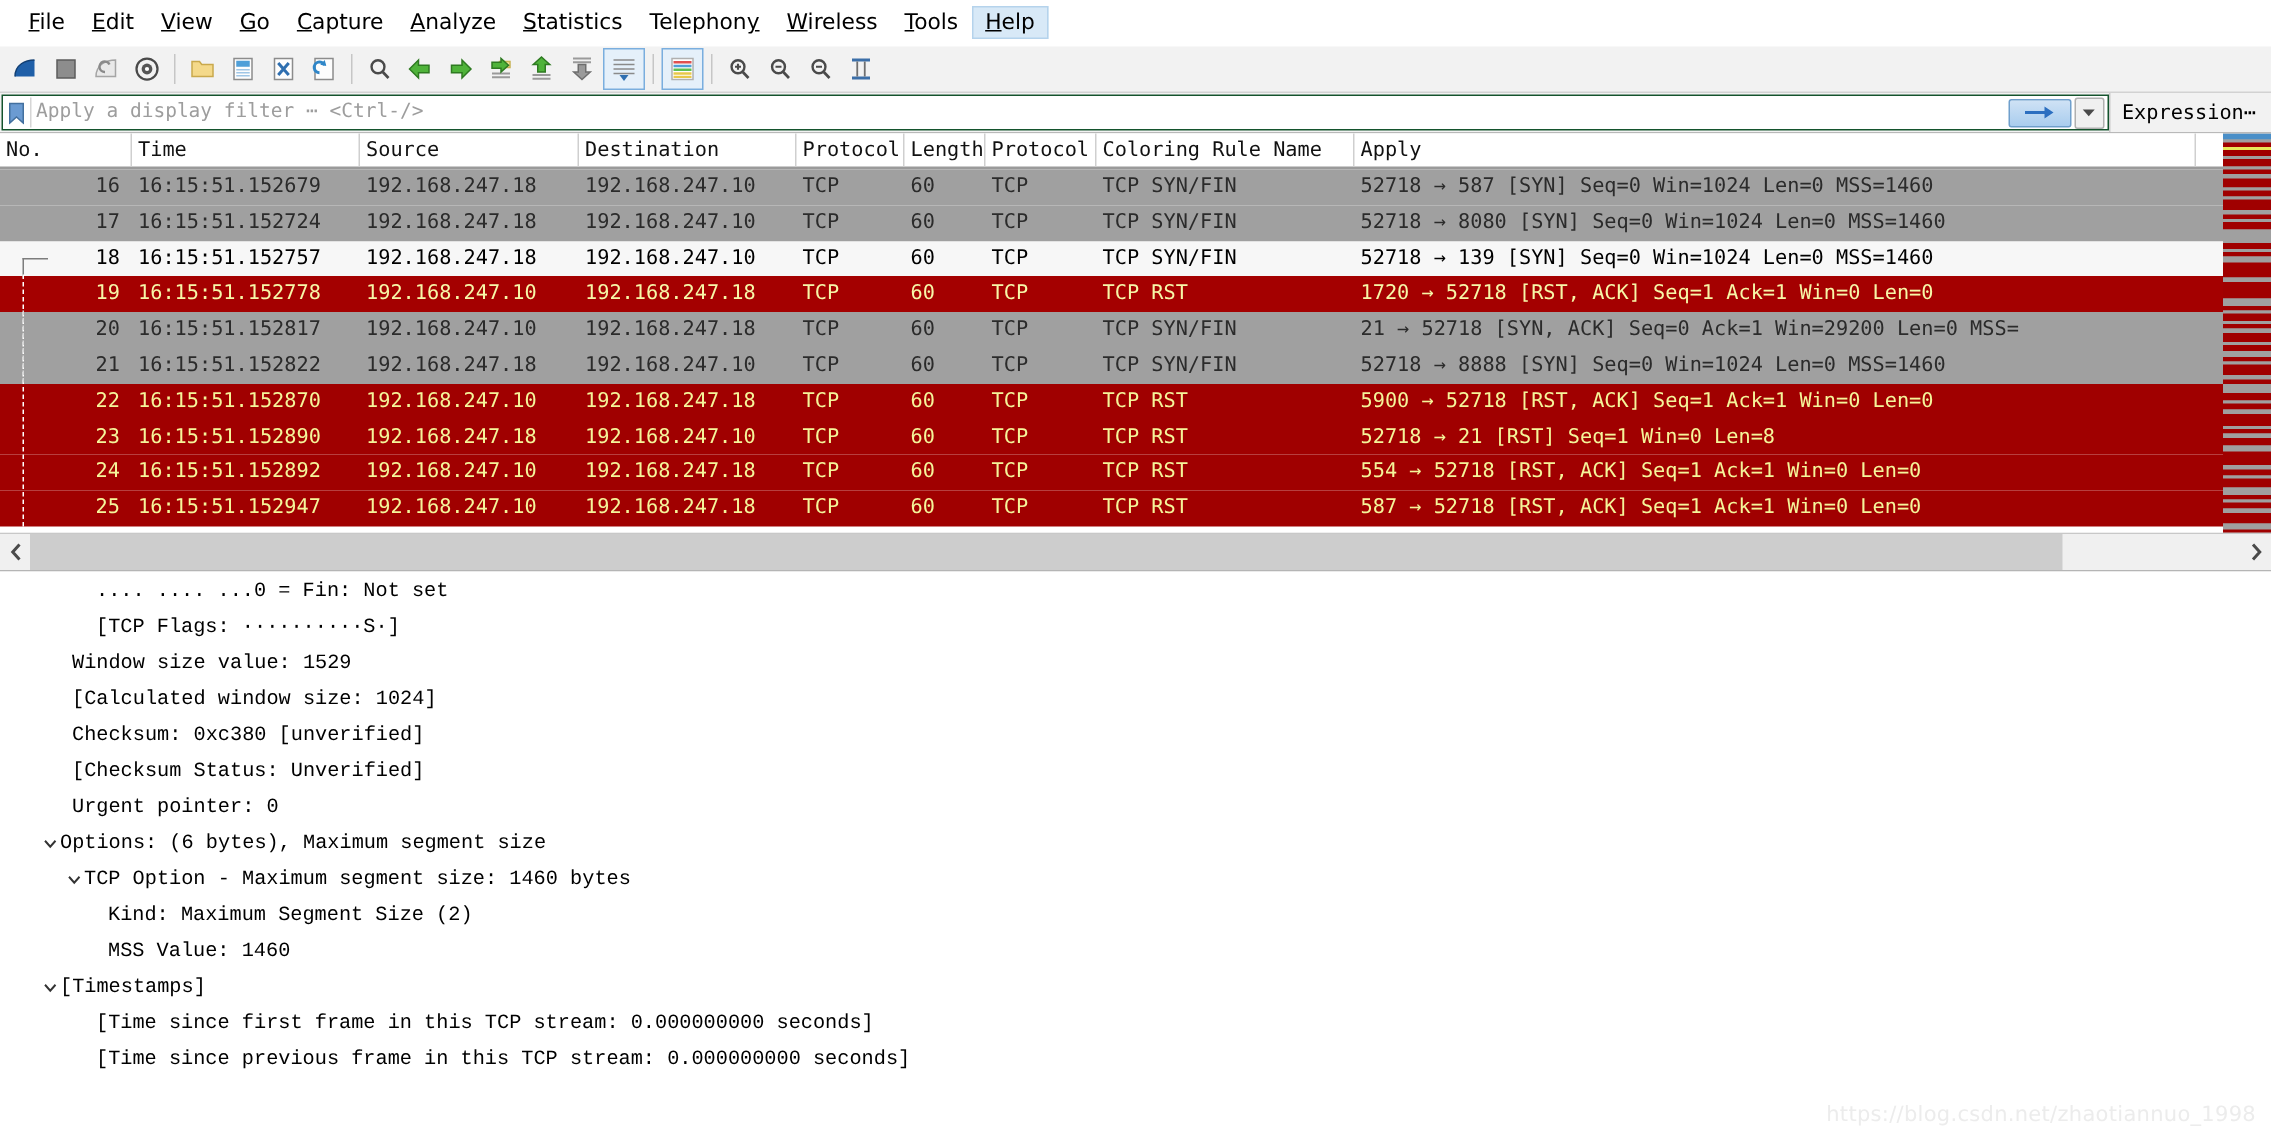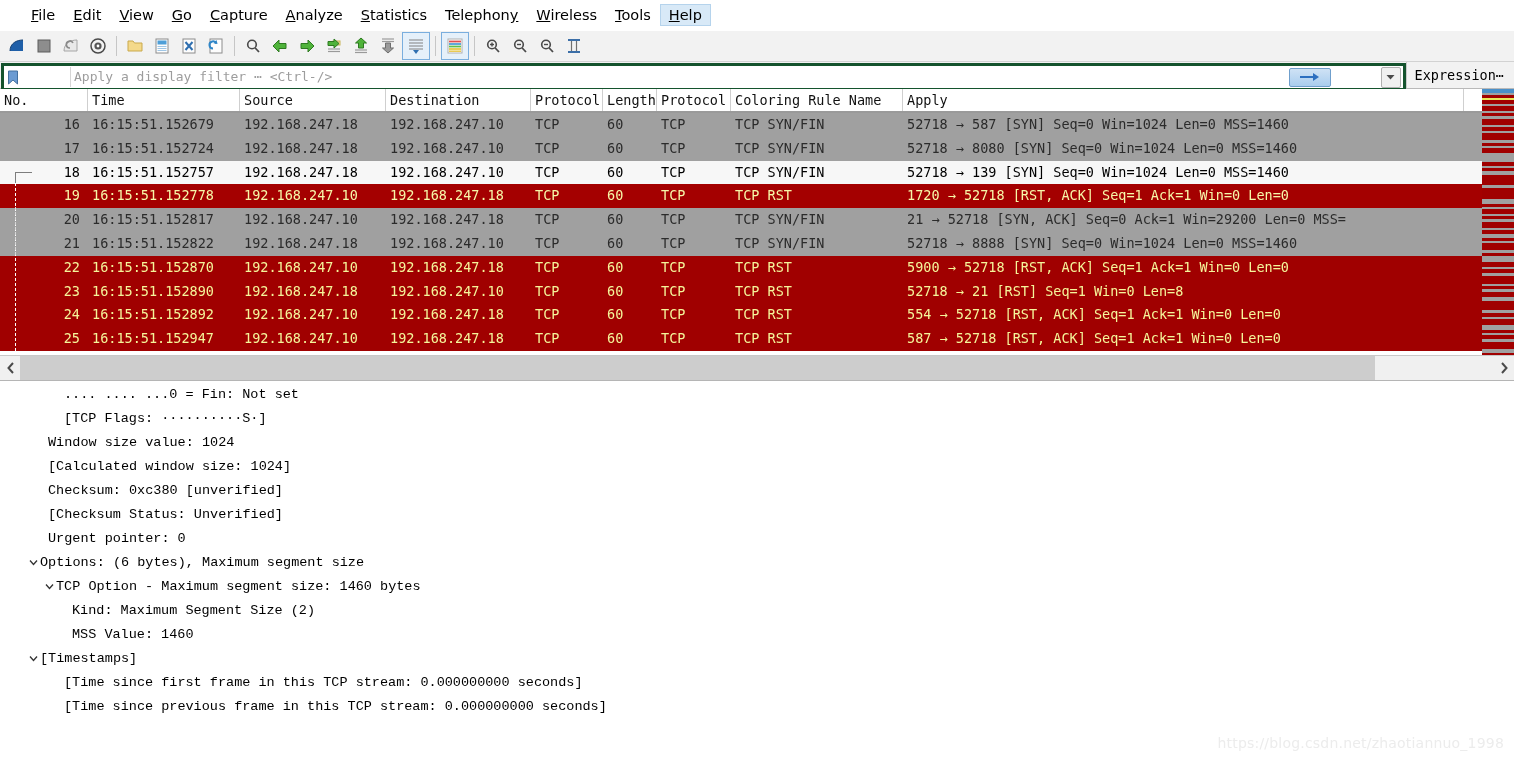--- a/index.html
+++ b/index.html
@@ -14,21 +14,21 @@
     color: #000;
   }
   .app { position: relative; width: 1514px; height: 760px; background:#fff; }
 
   
   .menubar {
     height: 30px;
     background: #ffffff;
     display: flex;
     align-items: center;
-    padding-left: 22px;
+    padding-left: 10px;
     border-bottom: 1px solid #ffffff;
     font-family: "DejaVu Sans", sans-serif;
   }
   .menu-item {
     font-size: 14.5px;
     padding: 3px 9px;
     color: #000;
     cursor: default;
     white-space: nowrap;
   }
@@ -64,24 +64,23 @@
     background: #f2f2f2;
     display: flex;
     align-items: stretch;
     border-bottom: 1px solid #b9b9b9;
   }
   .filter-input-wrap {
     flex: 1;
     display: flex;
     align-items: center;
     background: #ffffff;
-    border: 3px solid #14532d;
+    border: 1px solid #14532d;
     margin: 1px 0 1px 1px;
     height: 22px;
-    gap: 48px;
   }
   .bookmark-ico {
     width: 18px; height: 20px;
     display:flex; align-items:center; justify-content:center;
     flex: 0 0 auto;
   }
   .filter-placeholder {
     flex: 1;
     color: #9d9d9d;
     font-size: 13px;
@@ -648,21 +647,21 @@
     <div class="hs-btn">
       <svg width="9" height="12" viewBox="0 0 9 12">
           <path d="M2 1 L6.5 6 L2 11" stroke="#4a4a4a" stroke-width="2" fill="none"></path>
         </svg>
     </div>
   </div>
 
   <div class="detail" id="detail-pane" style="height:374px;">
     <div class="dline"><span style="display: inline-block; width: 64px;"></span><span class="dtext">.... .... ...0 = Fin: Not set</span></div>
       <div class="dline"><span style="display: inline-block; width: 64px;"></span><span class="dtext">[TCP Flags: ··········S·]</span></div>
-      <div class="dline"><span style="display: inline-block; width: 48px;"></span><span class="dtext">Window size value: 1024</span></div>
+      <div class="dline"><span style="display: inline-block; width: 48px;"></span><span class="dtext">Window size value: 1529</span></div>
       <div class="dline"><span style="display: inline-block; width: 48px;"></span><span class="dtext">[Calculated window size: 1024]</span></div>
       <div class="dline"><span style="display: inline-block; width: 48px;"></span><span class="dtext">Checksum: 0xc380 [unverified]</span></div>
       <div class="dline"><span style="display: inline-block; width: 48px;"></span><span class="dtext">[Checksum Status: Unverified]</span></div>
       <div class="dline"><span style="display: inline-block; width: 48px;"></span><span class="dtext">Urgent pointer: 0</span></div>
       <div class="dline"><span style="display: inline-block; width: 26px;"></span><span class="twisty"><svg width="9" height="7" viewBox="0 0 9 7">
             <path d="M1 1.5 L4.5 5.5 L8 1.5" stroke="#333" stroke-width="1.3" fill="none"></path>
           </svg></span><span class="dtext">Options: (6 bytes), Maximum segment size</span></div>
       <div class="dline"><span style="display: inline-block; width: 42px;"></span><span class="twisty"><svg width="9" height="7" viewBox="0 0 9 7">
             <path d="M1 1.5 L4.5 5.5 L8 1.5" stroke="#333" stroke-width="1.3" fill="none"></path>
           </svg></span><span class="dtext">TCP Option - Maximum segment size: 1460 bytes</span></div>

